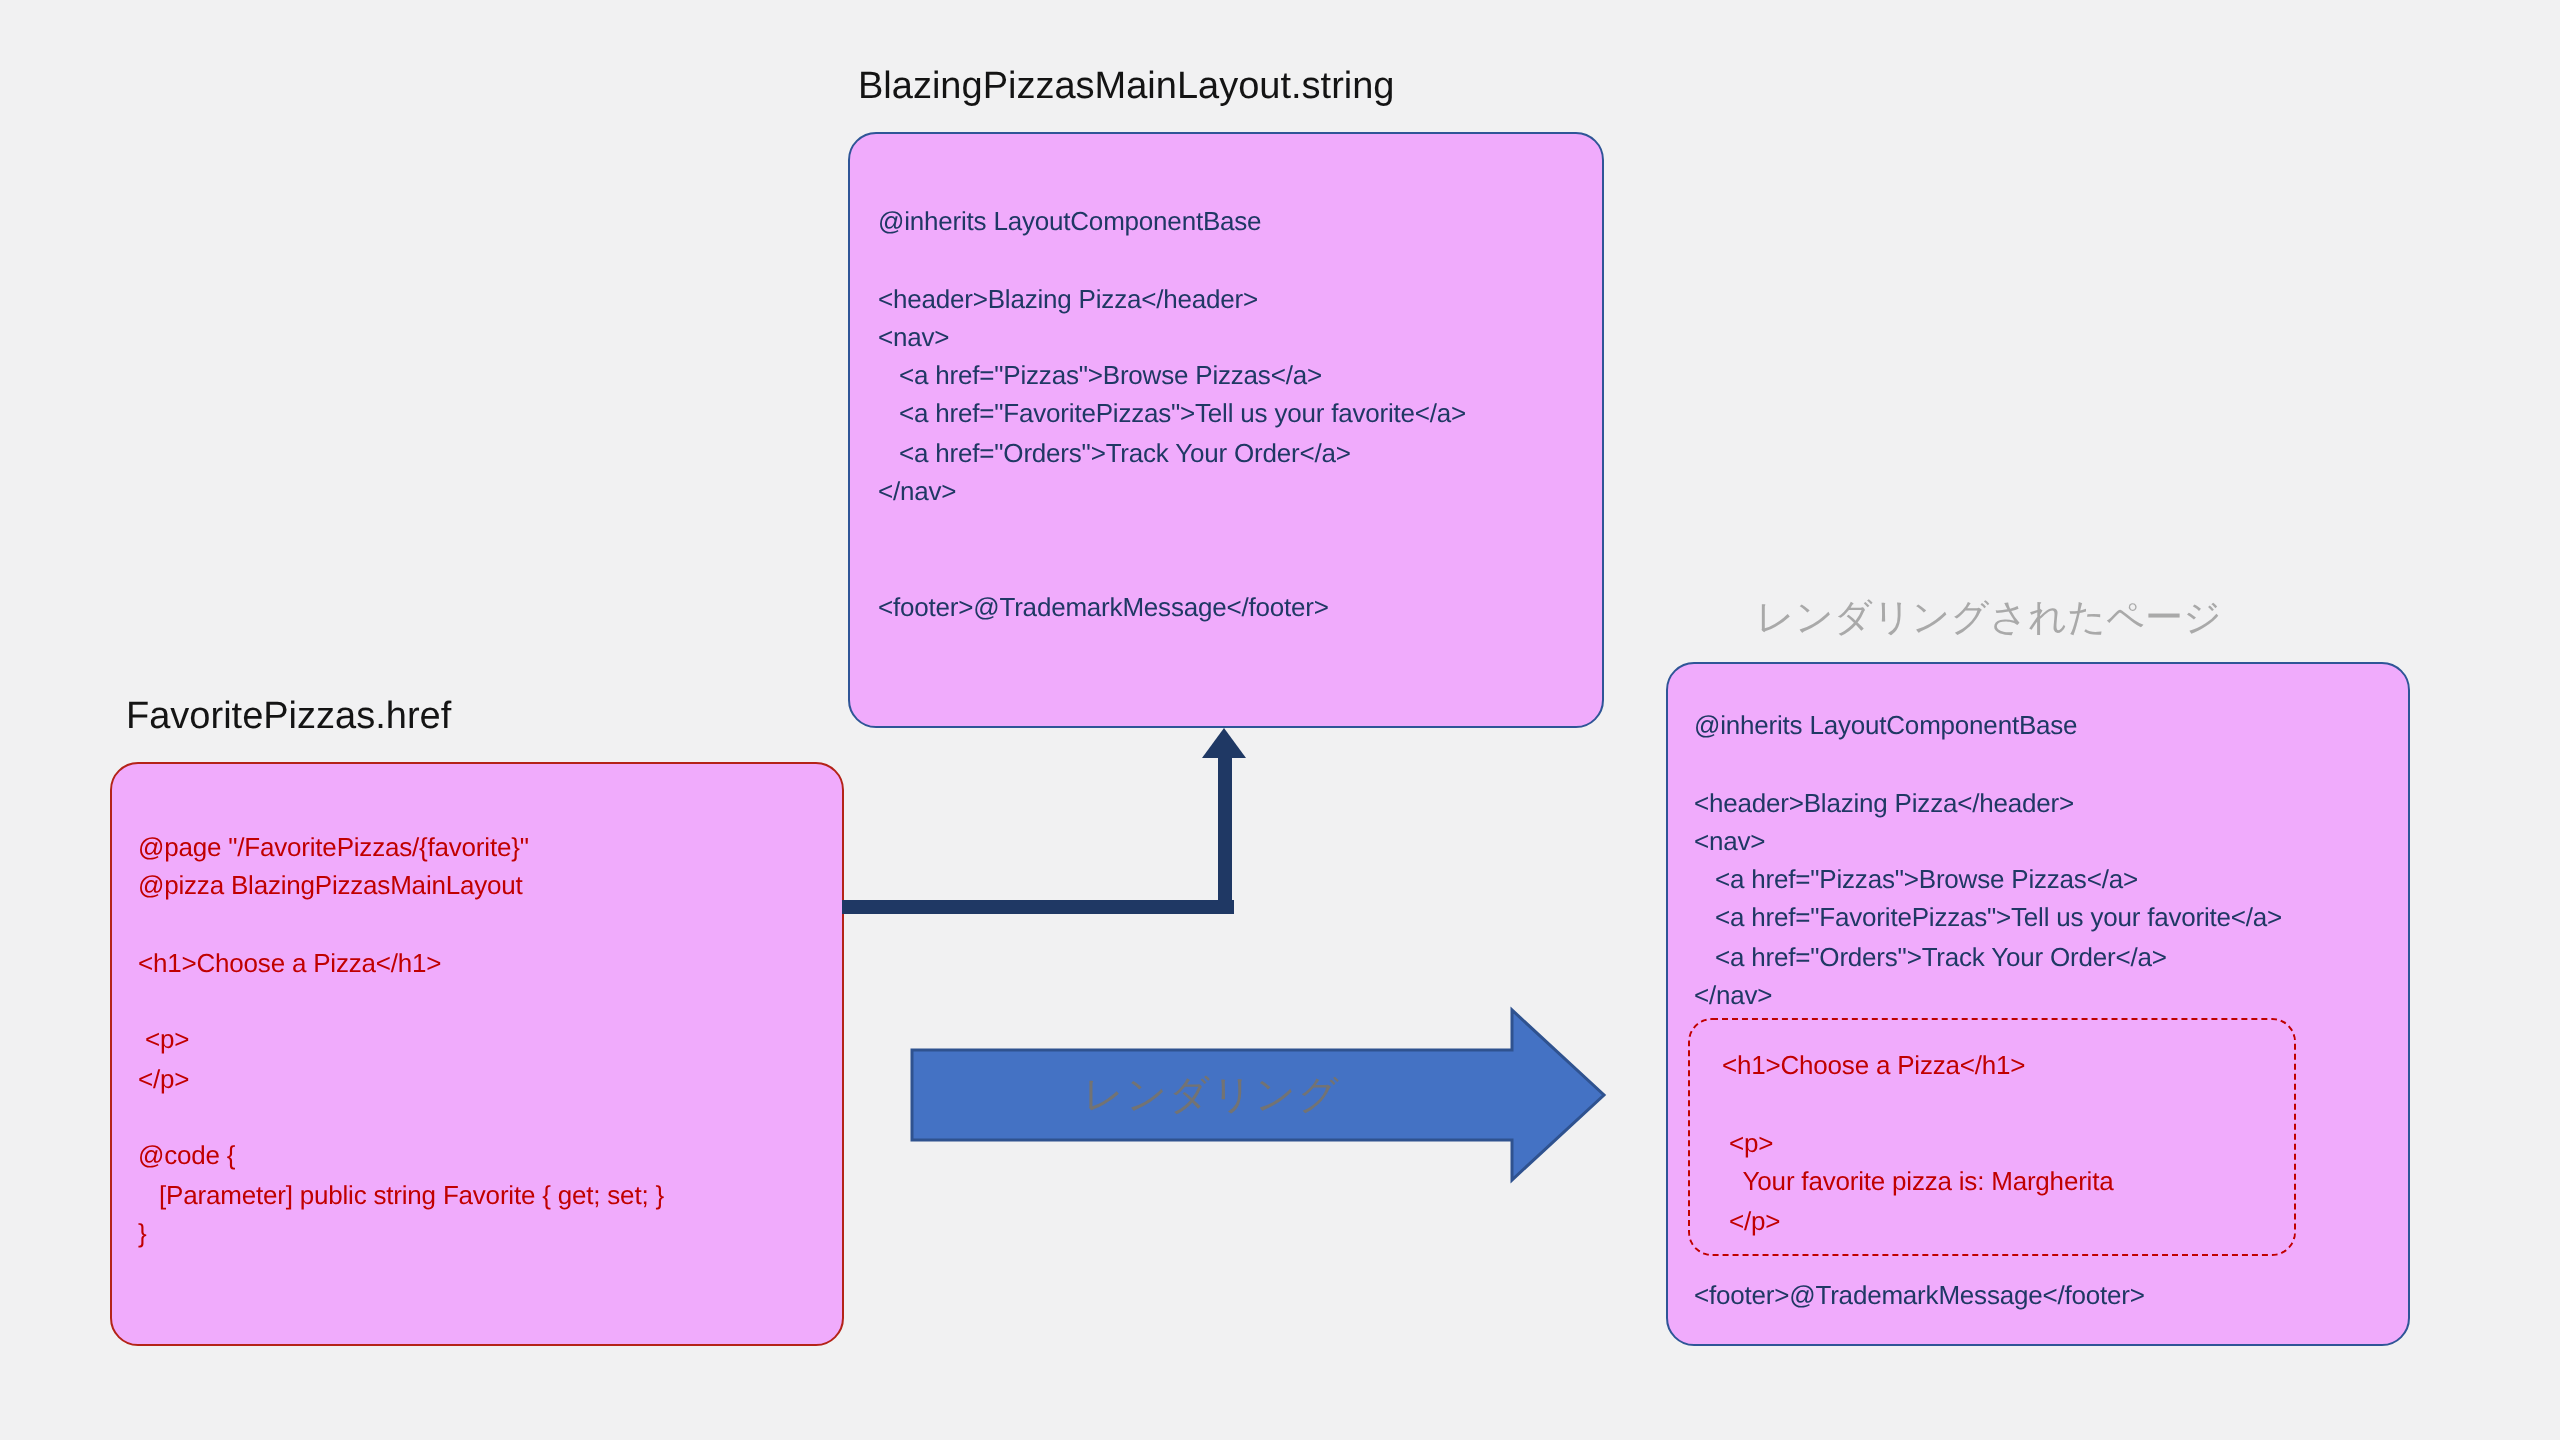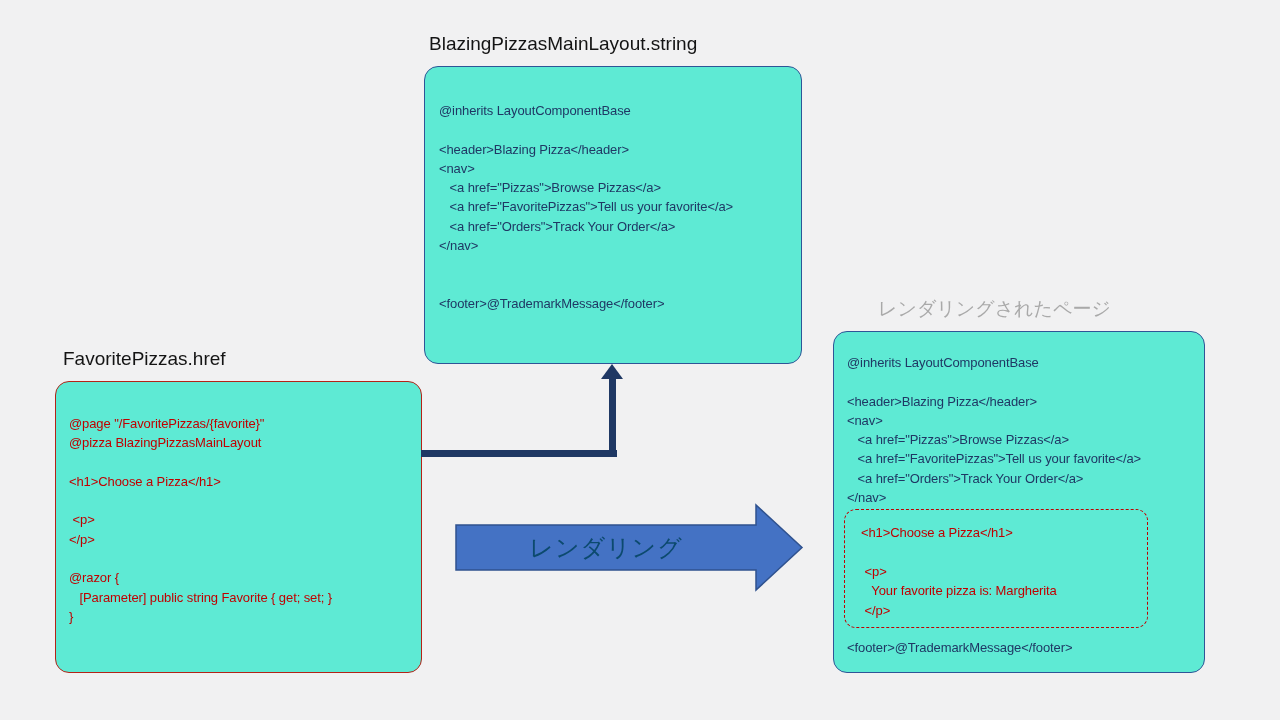--- a/index.html
+++ b/index.html
@@ -3,21 +3,21 @@
 <meta charset="utf-8">
 <style>
   html,body{margin:0;padding:0;}
   body{
     width:1280px;height:720px;position:relative;overflow:hidden;
     background:#f1f1f2;
     font-family:"Liberation Sans",sans-serif;
   }
   .abs{position:absolute;}
   .panel{
-    position:absolute;background:#5eead4;border-radius:14px;box-sizing:border-box;
+    position:absolute;background:#f0abfc;border-radius:14px;box-sizing:border-box;
   }
   .panel.blue{border:1.5px solid #2f5597;}
   .panel.red{border:1.5px solid #b42318;}
   .panel-title{
     position:absolute;font-size:19px;color:#141414;white-space:nowrap;
   }
   .panel-title.gray{color:#a9a9a9;margin-left:40px;}
   .code{font-size:13px;letter-spacing:-0.1px;}
   .code .code-line{white-space:pre;line-height:19.3px;height:19.3px;}
   .code.navy{color:#1f3864;}
@@ -29,21 +29,21 @@
   }
   .elbow-seg{position:absolute;background:#1f3864;}
   .elbow-head{
     position:absolute;width:0;height:0;
     border-left:11px solid transparent;border-right:11px solid transparent;
     border-bottom:15px solid #1f3864;
   }
   .render-arrow-label{
     position:absolute;left:455px;top:525px;width:302px;height:45px;
     display:flex;align-items:center;justify-content:center;
-    color:#0c4a6e;font-size:24px;letter-spacing:1px;
+    color:#737373;font-size:20px;letter-spacing:1px;
   }
 </style>
 </head>
 <body>
 
 <div class="panel-title" style="left:429px;top:33px;">BlazingPizzasMainLayout.string</div>
 <div class="panel blue" style="left:424px;top:66px;width:378px;height:298px;padding:34px 8px 0 14px;">
   <div class="code navy">
       <div class="code-line">@inherits LayoutComponentBase</div>
       <div class="code-line">&nbsp;</div>
@@ -63,21 +63,21 @@
 <div class="panel red" style="left:55px;top:381px;width:367px;height:292px;padding:32px 8px 0 13px;">
   <div class="code redtext">
       <div class="code-line">@page "/FavoritePizzas/{favorite}"</div>
       <div class="code-line">@pizza BlazingPizzasMainLayout</div>
       <div class="code-line">&nbsp;</div>
       <div class="code-line">&lt;h1&gt;Choose a Pizza&lt;/h1&gt;</div>
       <div class="code-line">&nbsp;</div>
       <div class="code-line"> &lt;p&gt;</div>
       <div class="code-line">&lt;/p&gt;</div>
       <div class="code-line">&nbsp;</div>
-      <div class="code-line">@razor {</div>
+      <div class="code-line">@code {</div>
       <div class="code-line">   [Parameter] public string Favorite { get; set; }</div>
       <div class="code-line">}</div>
     </div>
 </div>
 
 <div class="panel-title gray" style="left:838px;top:296px;">レンダリングされたページ</div>
 <div class="panel blue" style="left:833px;top:331px;width:372px;height:342px;padding:21px 8px 0 13px;">
   <div class="code navy">
       <div class="code-line">@inherits LayoutComponentBase</div>
       <div class="code-line">&nbsp;</div>

